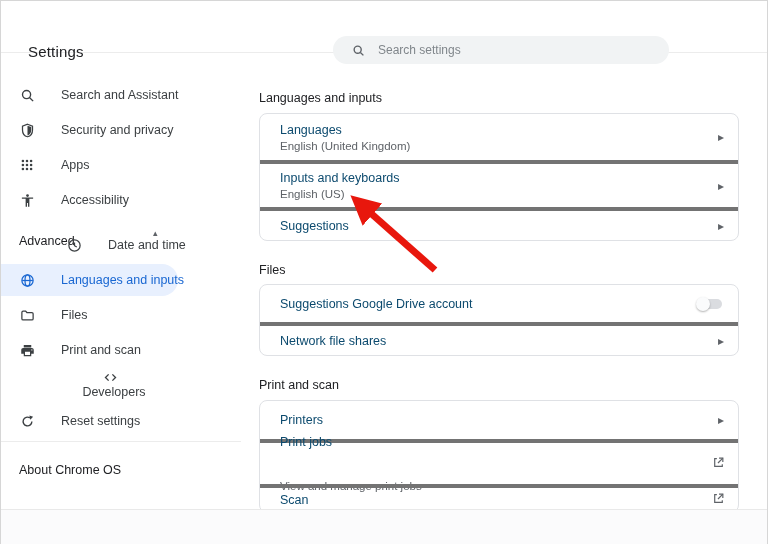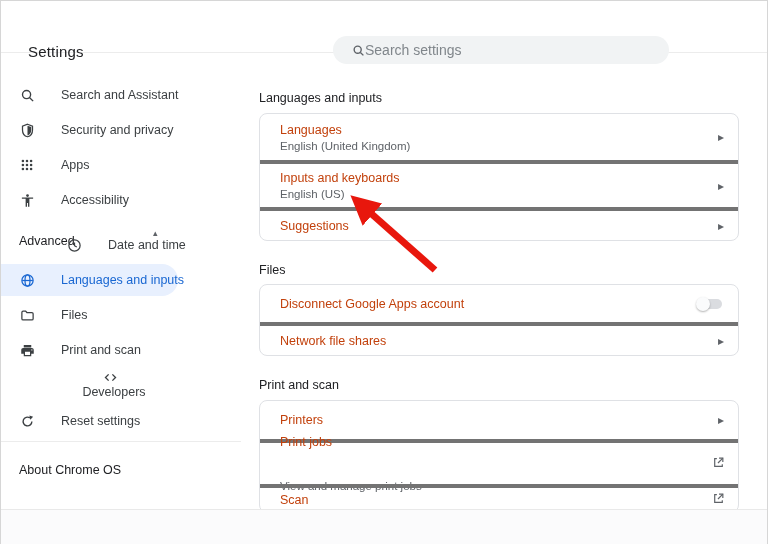--- a/index.html
+++ b/index.html
@@ -8,22 +8,22 @@
   .frame { position:absolute; inset:0; border:1px solid #d6d6d6; background:#fff; }
 
   
   .hdr { position:absolute; top:0; left:0; right:0; height:52px; background:#fff;
          border-bottom:1px solid #ececec; }
   .hdr-title { position:absolute; left:27px; top:42px; font-size:15px; font-weight:500;
                color:#202124; letter-spacing:.2px; }
   .searchbar { position:absolute; left:332px; top:35px; width:336px; height:28px;
                background:#f1f3f4; border-radius:14px; display:flex; align-items:center; }
   .searchbar svg { margin-left:19px; flex:none; }
-  .searchbar input { border:none; outline:none; background:transparent; 
-                     font-size:14px; color:#5f6368; width:240px;
+  .searchbar input { border:none; outline:none; background:transparent; margin-left:13px;
+                     font-size:12px; color:#5f6368; width:240px;
                      font-family:"Liberation Sans", sans-serif; }
   .searchbar input::placeholder { color:#80868b; }
 
   
   .side { position:absolute; top:68px; left:0; width:246px; bottom:36px; background:#fff; }
   .sitem { position:absolute; left:0; width:200px; height:32px; display:flex;
            align-items:center; color:#3c4043; cursor:pointer; }
   .sitem .icn { width:16px; height:16px; margin-left:18px; flex:none; display:flex;
                 align-items:center; justify-content:center; }
   .sitem .lbl { margin-left:26px; font-size:12.5px; font-weight:500; white-space:nowrap; }
@@ -33,21 +33,21 @@
   .adv .caret { position:absolute; left:152px; font-size:9px; color:#5f6368; }
   .sdivider { position:absolute; left:0; width:240px; height:1px; background:#ececec; }
 
   
   .sec-h { position:absolute; left:258px; font-size:12.5px; font-weight:500; color:#202124; }
   .card { position:absolute; left:258px; width:480px; background:#fff;
           border:1px solid #dfe1e5; border-radius:8px; }
   .row { position:relative; display:flex; flex-direction:column; justify-content:center;
          padding-left:20px; cursor:pointer; }
   .row + .row { border-top:4px solid #737373; }
-  .row .t { font-size:12.5px; color:#c2410c; }
+  .row .t { font-size:12.5px; color:#0c4a6e; }
   .row .s { font-size:11.5px; color:#5f6368; margin-top:3px; }
   .chev { position:absolute; right:14px; top:50%; transform:translateY(-50%);
           color:#5f6368; font-size:12px; }
   .ext { position:absolute; right:13px; top:50%; transform:translateY(-50%); }
   .toggle { position:absolute; right:16px; top:50%; transform:translateY(-50%);
             width:26px; height:14px; }
   .toggle .track { position:absolute; left:2px; top:2px; width:24px; height:10px;
                    border-radius:5px; background:#dadce0; }
   .toggle .knob { position:absolute; left:0; top:0; width:14px; height:14px; border-radius:50%;
                   background:#fafbfc; box-shadow:0 1px 2px rgba(0,0,0,.3); }
@@ -212,21 +212,21 @@
     <div class="row" style="height:33px;">
       <div class="t">Suggestions</div>
       <span class="chev">▸</span>
     </div>
   </div>
 
   <div class="sec-h" style="top:262px;">Files</div>
 
   <div class="card" style="top:283px; height:72px;">
     <div class="row" style="height:37px;">
-      <div class="t">Disconnect Google Apps account</div>
+      <div class="t">Suggestions Google Drive account</div>
       <span class="toggle">
         <span class="track"></span>
           <span class="knob"></span>
       </span>
     </div>
     <div class="row" style="height:33px;">
       <div class="t">Network file shares</div>
       <span class="chev">▸</span>
     </div>
   </div>

